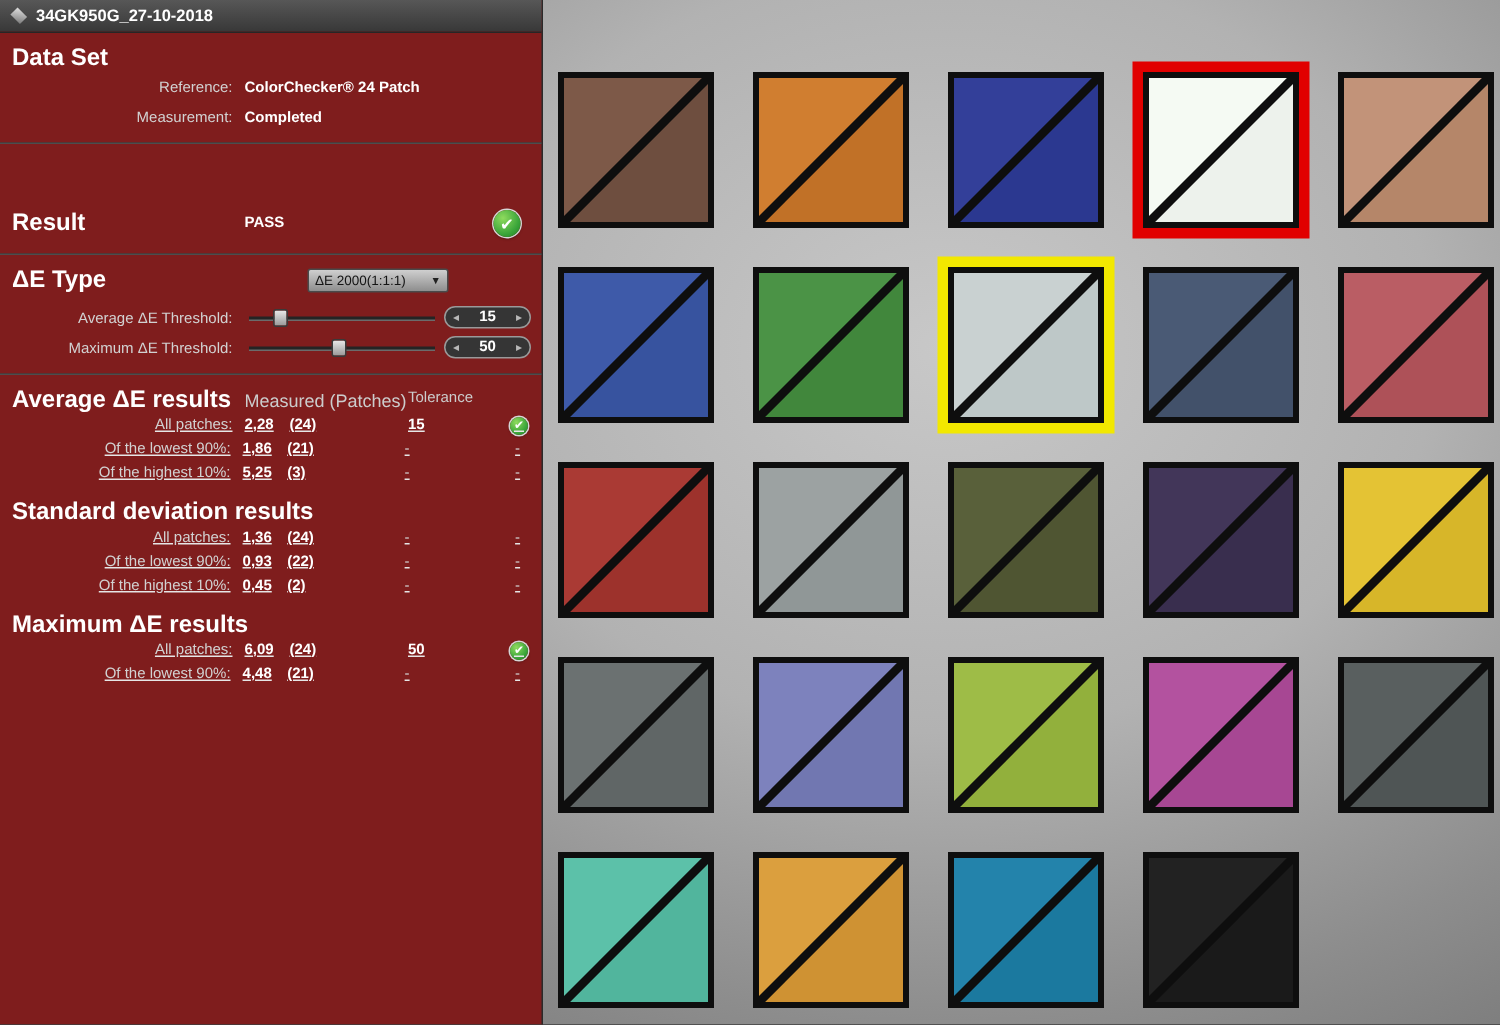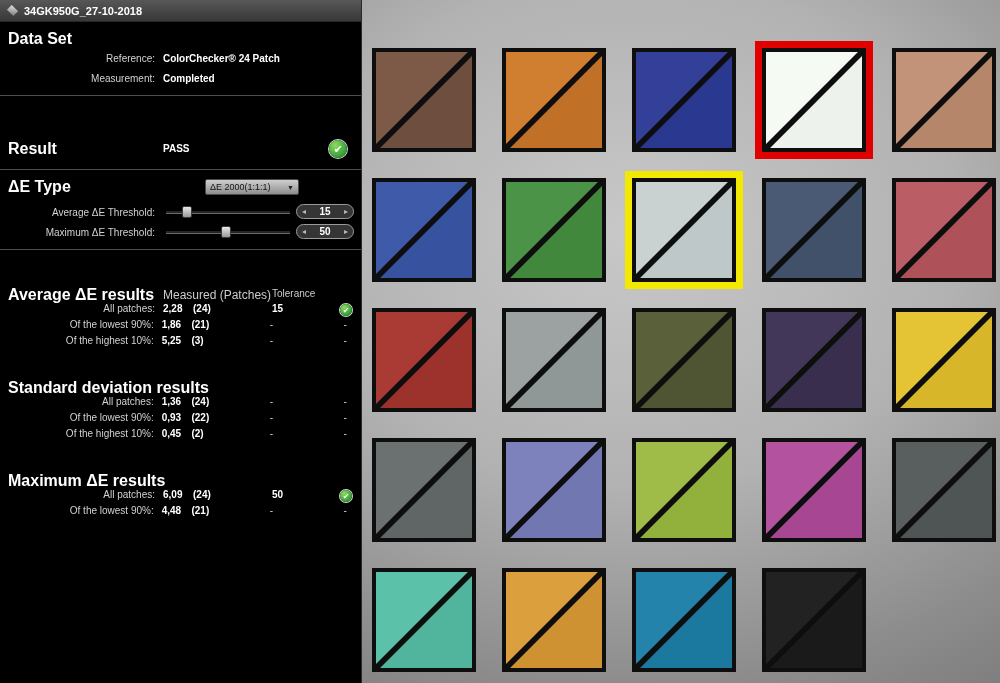--- a/index.html
+++ b/index.html
@@ -2,21 +2,21 @@
 <html><head>
 <meta charset="utf-8">
 <style>
   * { margin:0; padding:0; box-sizing:border-box; }
   html,body { width:1000px; height:683px; overflow:hidden; }
   body { font-family:"Liberation Sans", sans-serif; background:#3e3e3e; }
   .app { position:relative; width:1000px; height:683px; }
 
   
   .left-panel { position:absolute; left:0; top:0; width:362px; height:683px;
-    background:#000000; color:#e6e6e6; border-right:1px solid #2a2a2a; }
+    background:#7f1d1d; color:#e6e6e6; border-right:1px solid #2a2a2a; }
   .titlebar { height:22px; background:linear-gradient(#575757,#383838);
     display:flex; align-items:center; gap:7px; padding:0 8px;
     font-size:11px; font-weight:bold; color:#ffffff; border-bottom:1px solid #262626; }
   .app-icon { width:9px; height:9px; background:linear-gradient(135deg,#e0e0e0,#7a7a7a);
     transform:rotate(45deg) scaleY(.75); flex:0 0 auto; }
   .section { padding:8px 8px 7px 8px; }
   .divider { height:1px; background:#2c2c2c; border-bottom:1px solid #4d4d4d; }
   .sec-title { font-size:16px; font-weight:bold; color:#ffffff; }
   .kv-row { display:flex; align-items:center; height:20px; font-size:10px; }
   .kv-label { width:155px; padding-right:8px; text-align:right; color:#d2d2d2; }
@@ -42,25 +42,25 @@
     background:#242424; border-bottom:1px solid #6b6b6b; }
   .thr-thumb { position:absolute; top:-5px; width:10px; height:12px;
     background:linear-gradient(#e8e8e8,#9a9a9a); border:1px solid #3a3a3a; border-radius:2px;
     transform:translateX(-50%); }
   .spinner { position:absolute; left:288px; top:2px; width:58px; height:15px;
     background:#353535; border:1px solid #9a9a9a; border-radius:8px;
     display:flex; align-items:center; justify-content:space-between; padding:0 5px; }
   .sp-arrow { font-size:8px; color:#b8b8b8; line-height:1; }
   .sp-val { font-size:10px; font-weight:bold; color:#ffffff; }
 
-  .res-section { margin-bottom:10px;margin-top:28px; }
+  .res-section { margin-bottom:10px; }
   .res-head { position:relative; height:17px; }
   .res-col1 { position:absolute; left:155px; top:2px; font-size:12px; color:#cccccc; }
   .res-col2 { position:absolute; left:264px; top:2px; font-size:10px; color:#cccccc; }
-  .res-row { display:flex; height:16px; font-size:10px; }
+  .res-row { display:flex; align-items:center; height:16px; font-size:10px;text-decoration:underline; }
   .res-label { width:155px; padding-right:8px; text-align:right; color:#d2d2d2; }
   .res-m { width:30px; font-weight:bold; color:#ffffff; }
   .res-p { width:79px; font-weight:bold; color:#ffffff; }
   .res-t { width:68px; color:#d2d2d2; }
   .res-t.b { font-weight:bold; color:#ffffff; }
   .res-s { width:16px; text-align:center; color:#d2d2d2; }
 
   
   .right-panel { position:absolute; left:362px; top:0; width:638px; height:683px;
     background:radial-gradient(ellipse 820px 640px at 42% 34%, #c8c8c8 0%, #b2b2b2 40%, #8d8d8d 70%, #6d6d6d 100%); }

